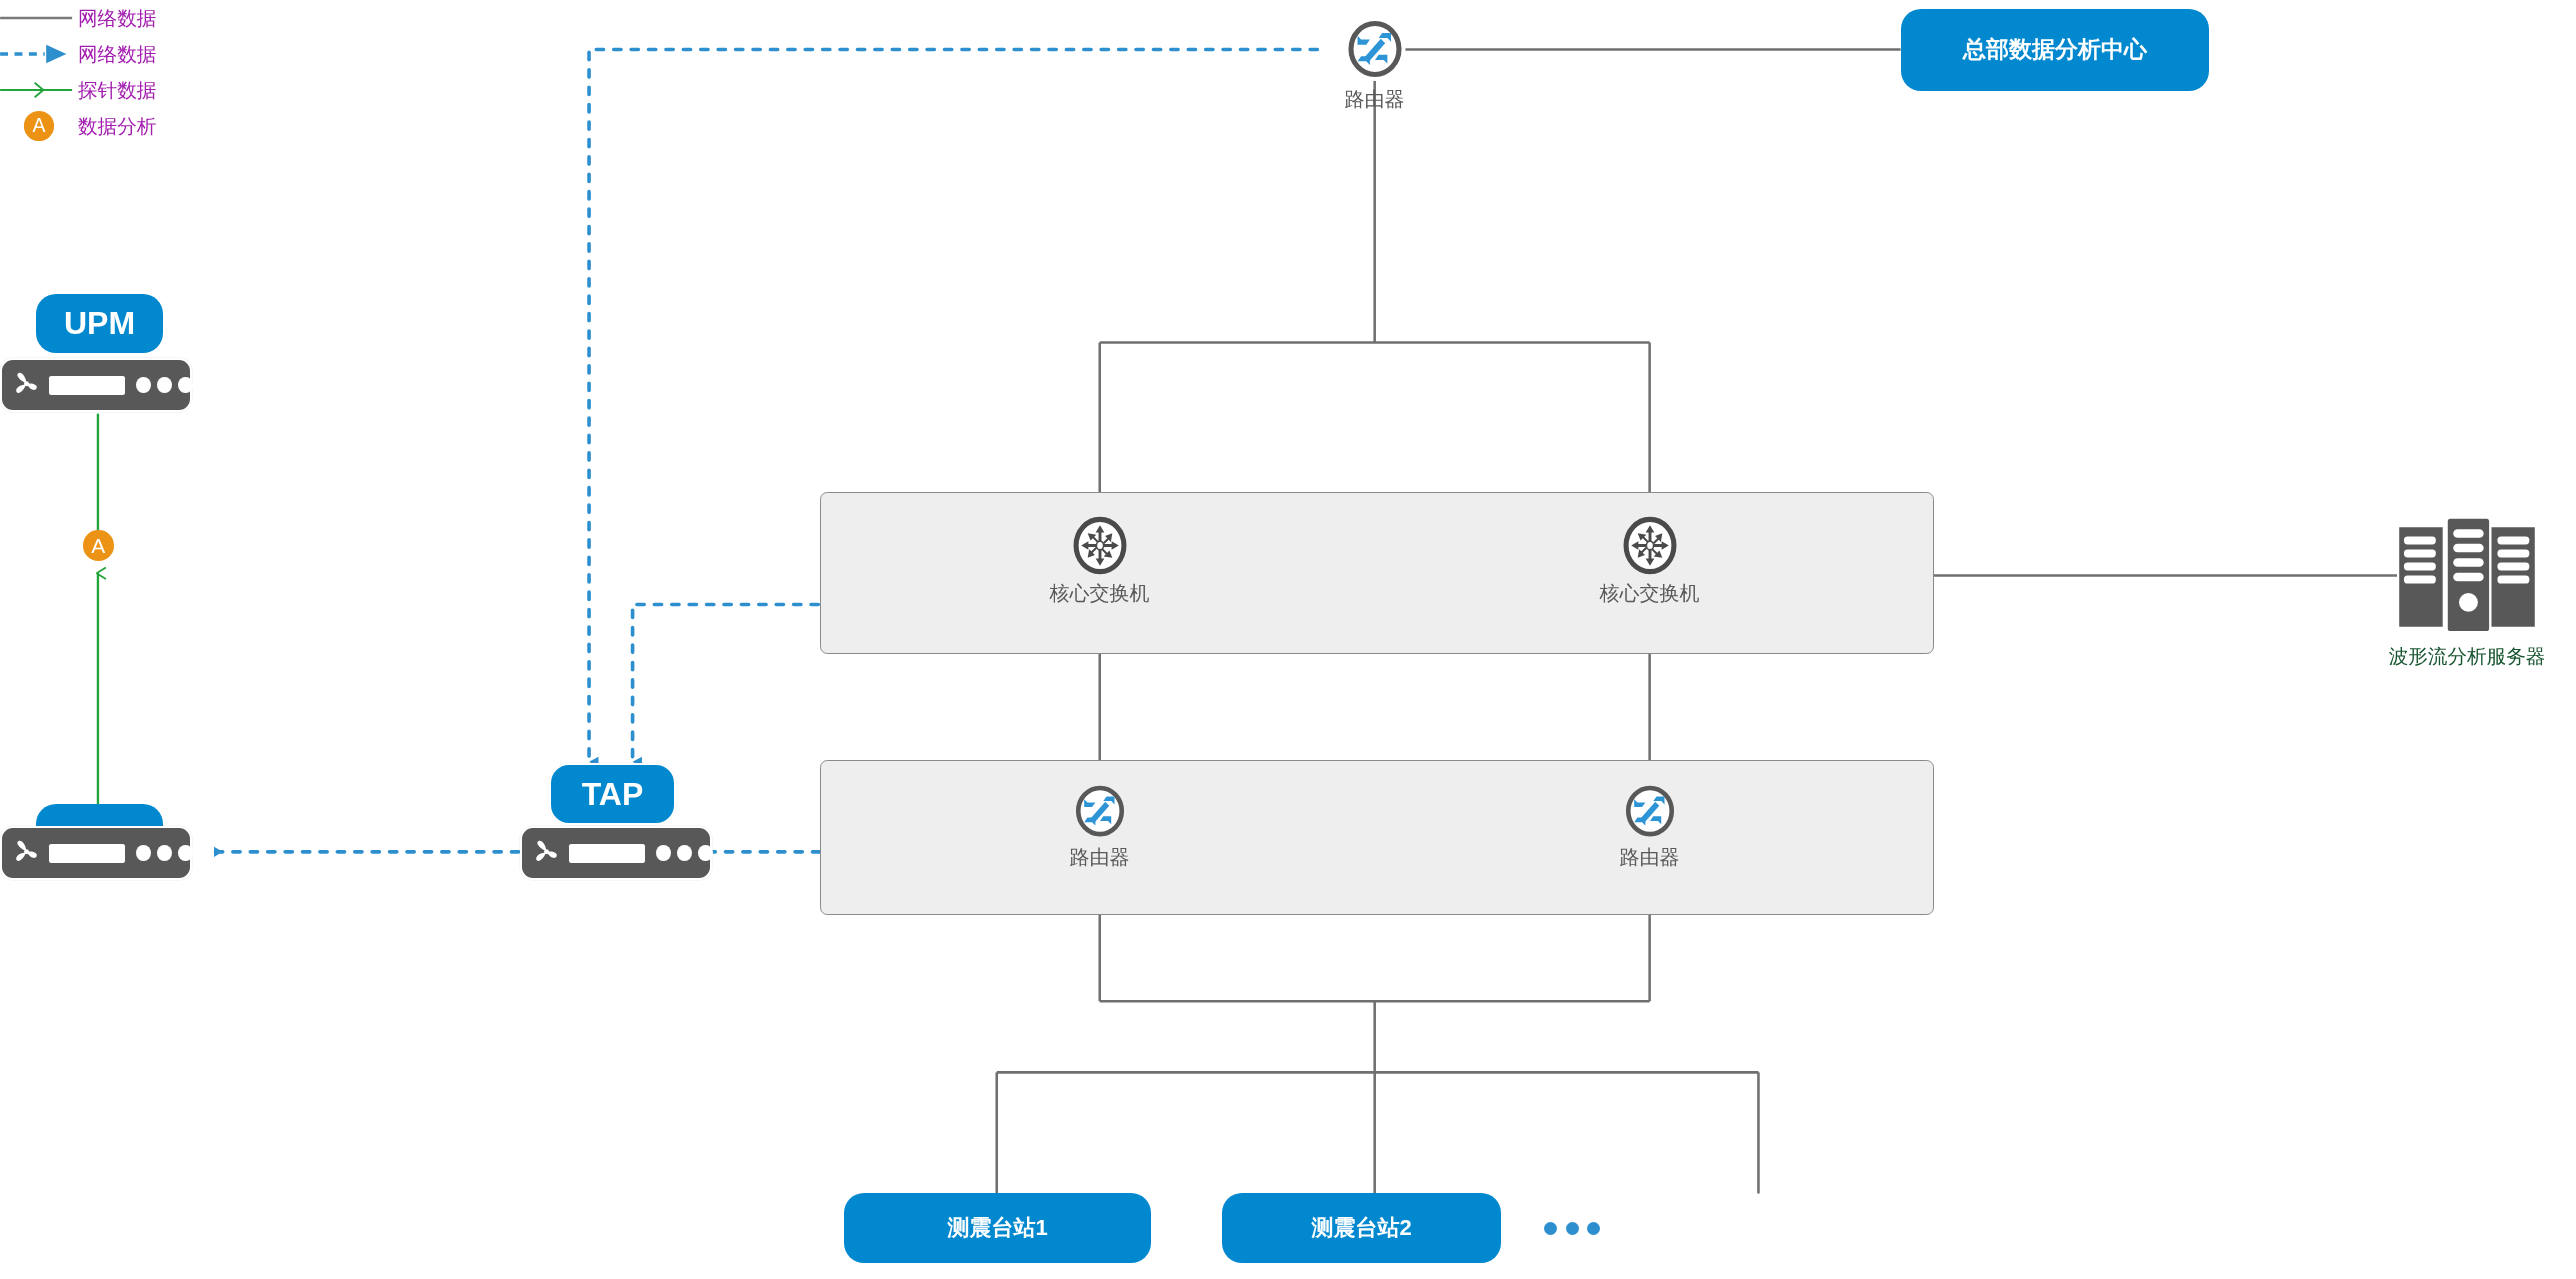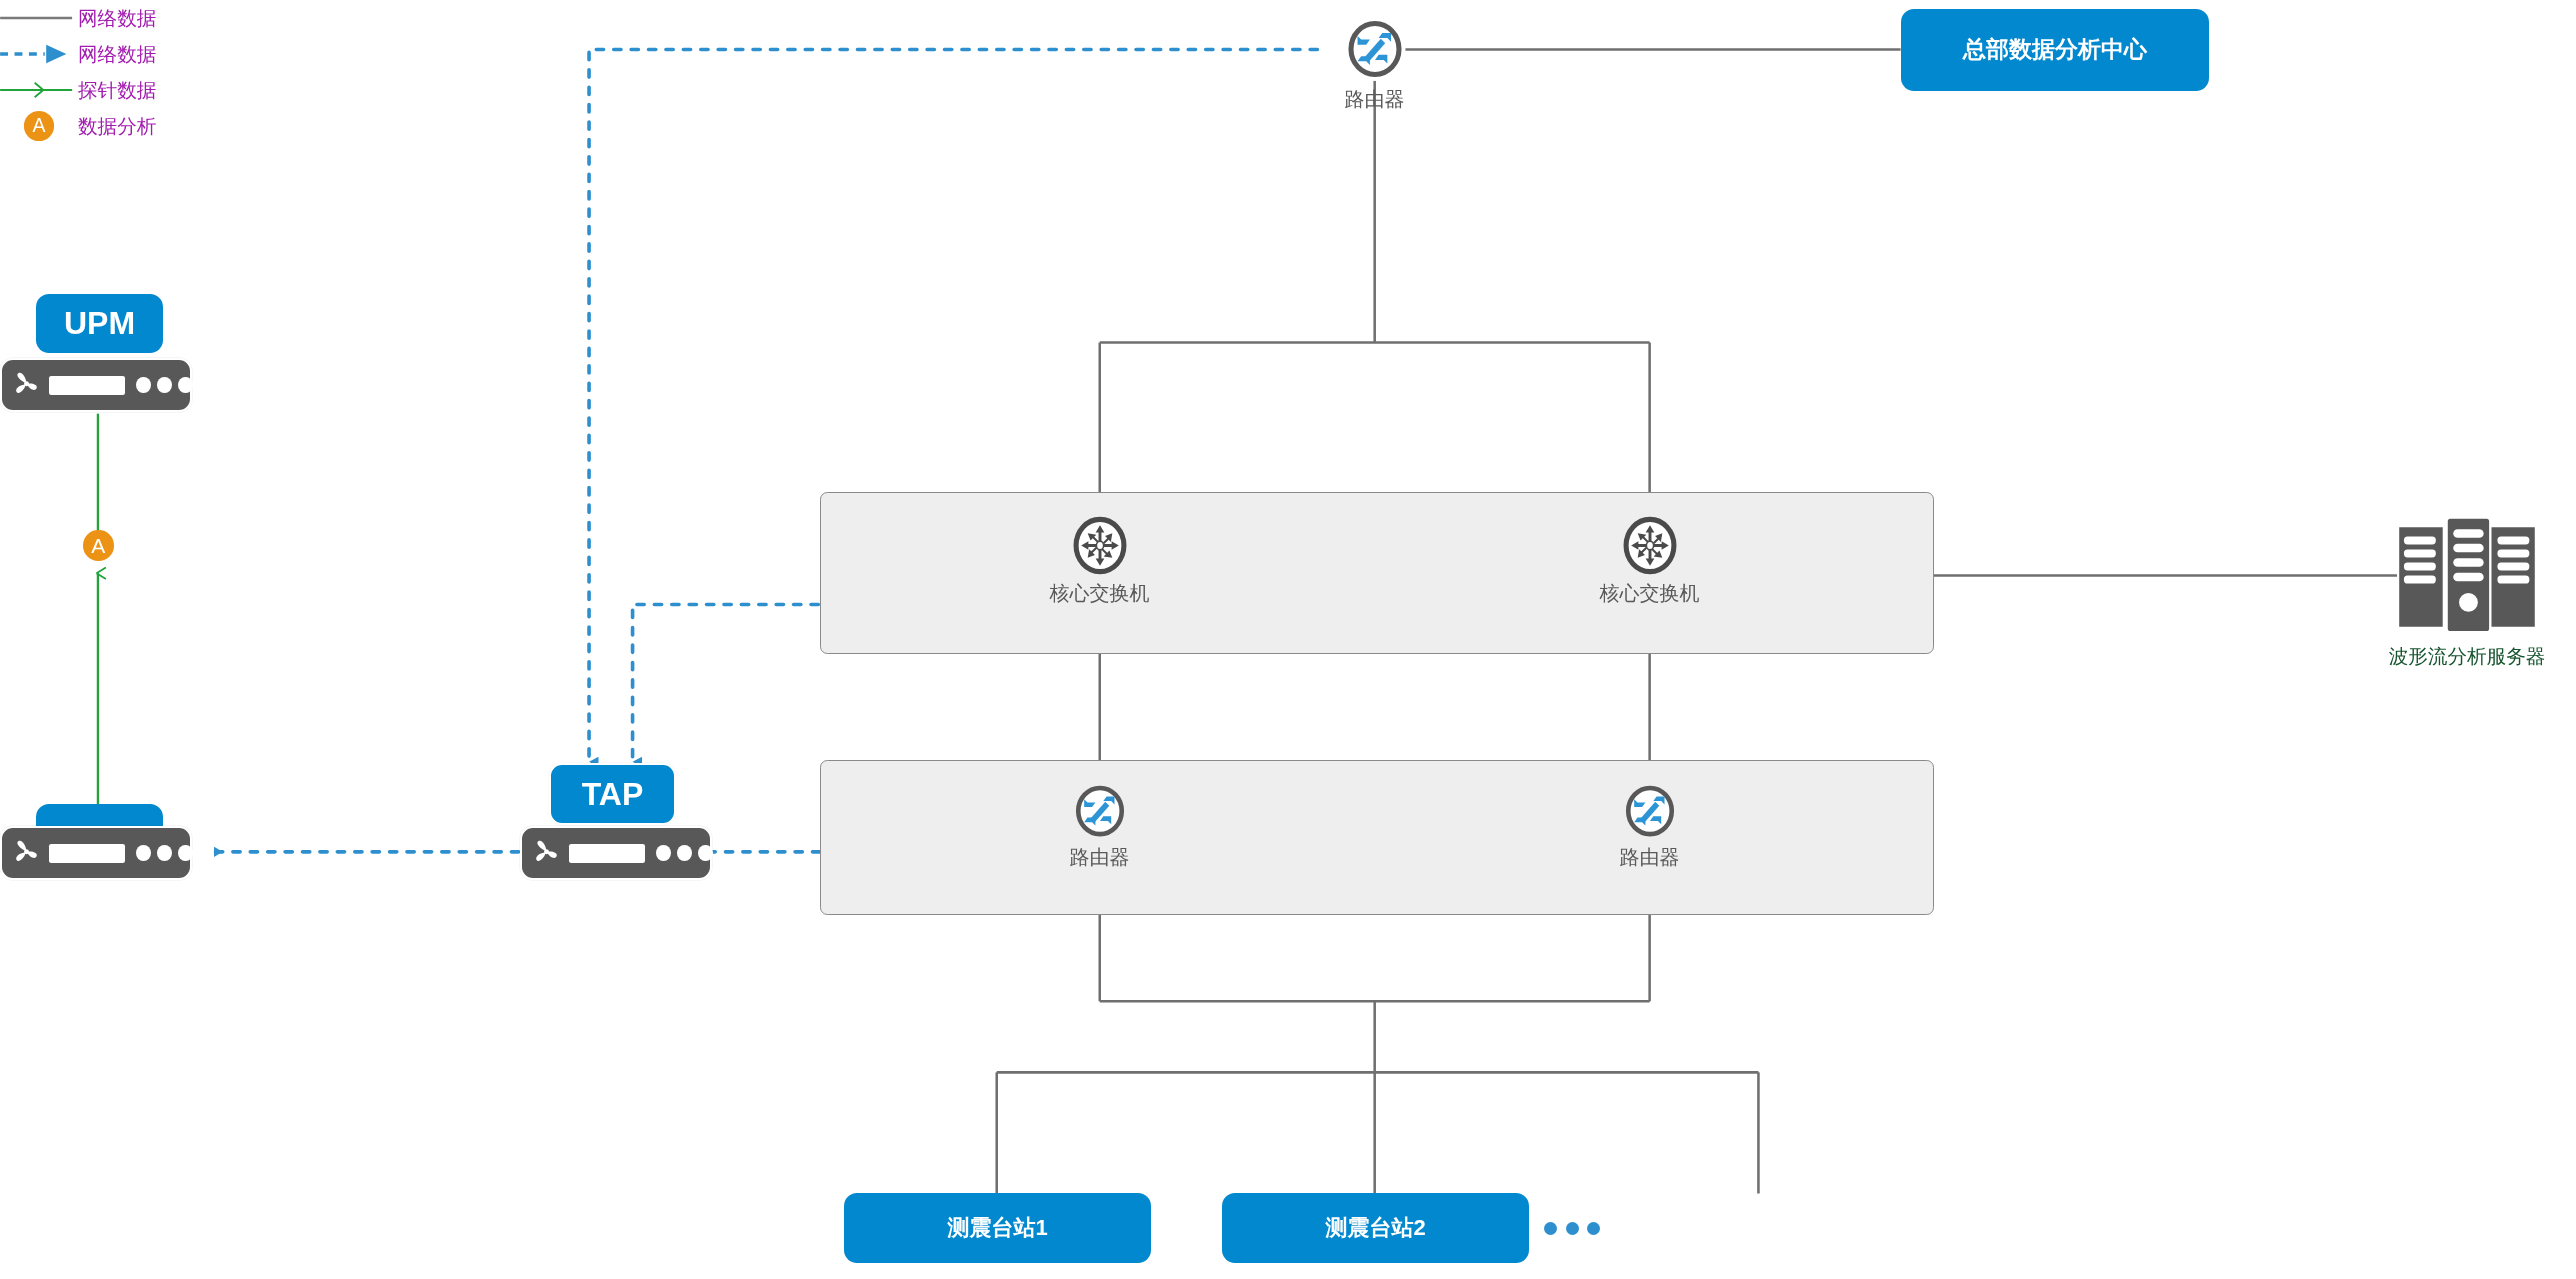--- a/index.html
+++ b/index.html
@@ -47,21 +47,21 @@
     color: #a21caf;
     white-space: nowrap;
     letter-spacing: 0px;
   }
 
   
   .pill {
     position: absolute;
     background: #0288ce;
     color: #ffffff;
-    border-radius: 13px;
+    border-radius: 20px;
     display: flex;
     align-items: center;
     justify-content: center;
     font-weight: bold;
     box-sizing: border-box;
     text-align: center;
   }
   .pill.outlined {
     border: 2.9px solid #ffffff;
     box-shadow: 0 0 0 0.7px rgba(0,0,0,0.03);
@@ -465,21 +465,21 @@
         </g>
       </svg>
     </div>
     <div class="caption">波形流分析服务器</div>
   </div>
 
   <div class="pill" style="left:844px; top:1193px; width:307px; height:70px; font-size:22px;text-align:right;">
     <span>测震台站1</span>
   </div>
 
-  <div class="pill" style="left:1222px; top:1193px; width:307px; height:70px; font-size:22px;">
+  <div class="pill" style="left:1222px; top:1193px; width:279px; height:70px; font-size:22px;">
     <span>测震台站2</span>
   </div>
 
   <div class="ellipsis-dots" style="left:1544px; top:1222px;">
     <i></i>
       <i></i>
       <i></i>
   </div>
 
 

